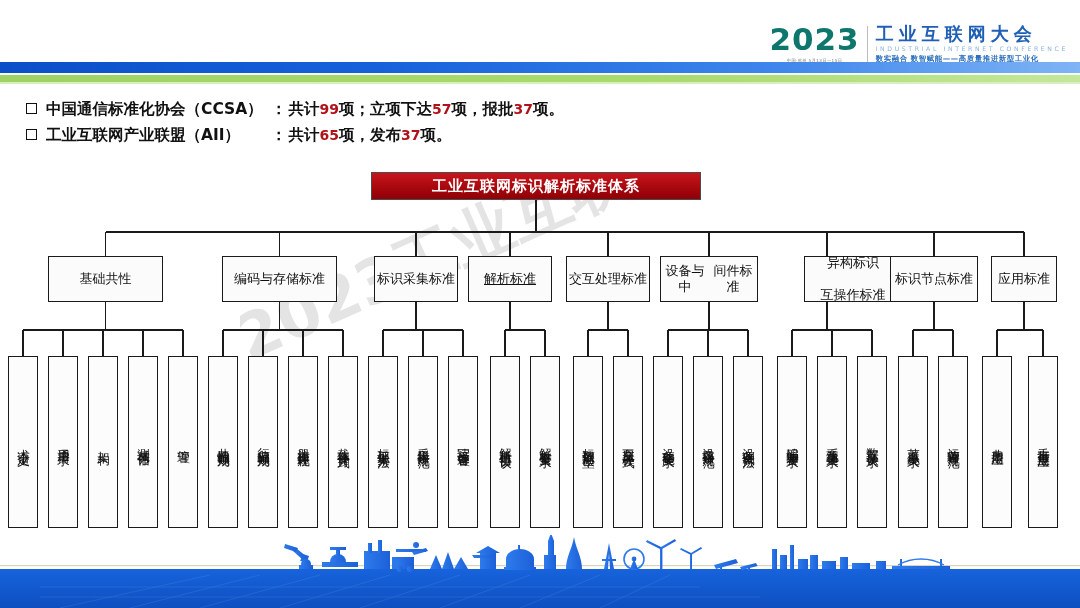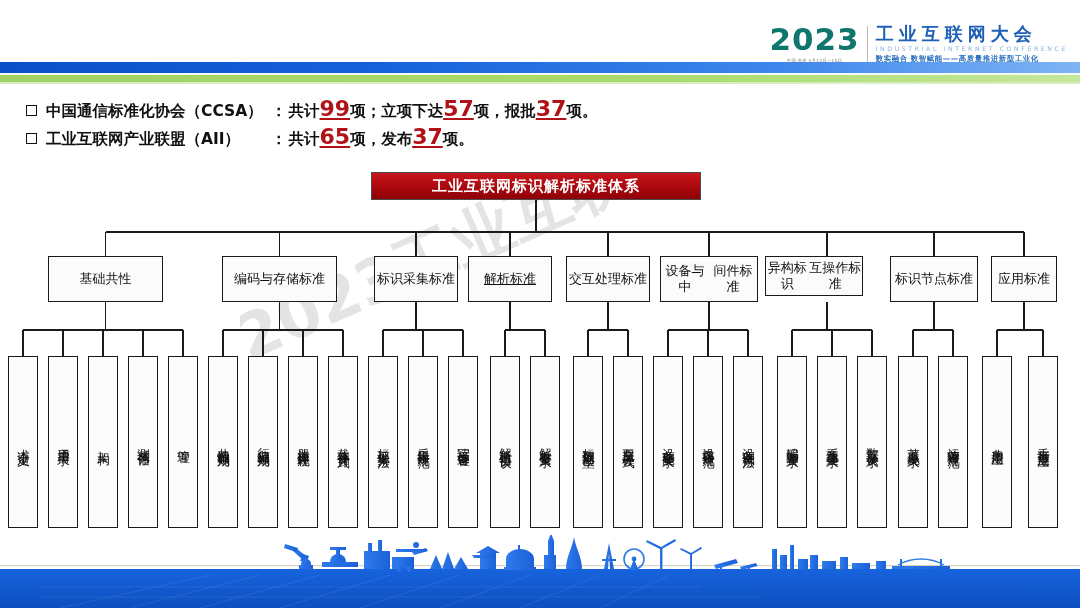--- a/index.html
+++ b/index.html
@@ -50,21 +50,21 @@
   .bullets{position:absolute;left:26px;top:96px;}
   .bullet-row{display:flex;align-items:baseline;font-size:15.5px;font-weight:bold;color:#111;line-height:26px;}
   .bullet-sq{
     display:inline-block;width:9px;height:9px;border:1.6px solid #111;
     margin-right:9px;flex:0 0 auto;
   }
   .b-label{display:inline-block;white-space:nowrap;}
   .b-label.w1{width:225px;}
   .b-label.w2{width:225px;}
   .b-colon{margin-right:2px;}
-  .num-red{color:#B01217;font-size:22px;font-weight:bold;text-decoration:underline;}
+  .num-red{color:#B01217;font-size:14px;font-weight:bold;}
 
   
   .watermark{
     position:absolute;left:240px;top:180px;width:680px;height:330px;
     pointer-events:none;overflow:hidden;
   }
   .watermark span{
     position:absolute;left:0;top:120px;
     font-size:62px;font-weight:bold;color:#cfcfcf;opacity:.55;
     transform:rotate(-24deg);transform-origin:left center;white-space:nowrap;
@@ -234,21 +234,21 @@
       <div class="lvl2" style="left: 566px; top: 96px; width: 84px; height: 46px;">
         <span>交互处理</span>
         <br>
         <span>标准</span>
       </div>
       <div class="lvl2" style="left: 660px; top: 96px; width: 98px; height: 46px;">
         <span>设备与中</span>
         <br>
         <span>间件标准</span>
       </div>
-      <div class="lvl2" style="left: 765px; top: 96px; width: 98px; height: 40px;">
+      <div class="lvl2" style="left: 804px; top: 96px; width: 98px; height: 46px; flex-direction: column;">
         <span>异构标识</span>
         <br>
         <span>互操作标准</span>
       </div>
       <div class="lvl2" style="left: 890px; top: 96px; width: 88px; height: 46px;">
         <span>标识节点</span>
         <br>
         <span>标准</span>
       </div>
       <div class="lvl2" style="left: 991px; top: 96px; width: 66px; height: 46px;">

